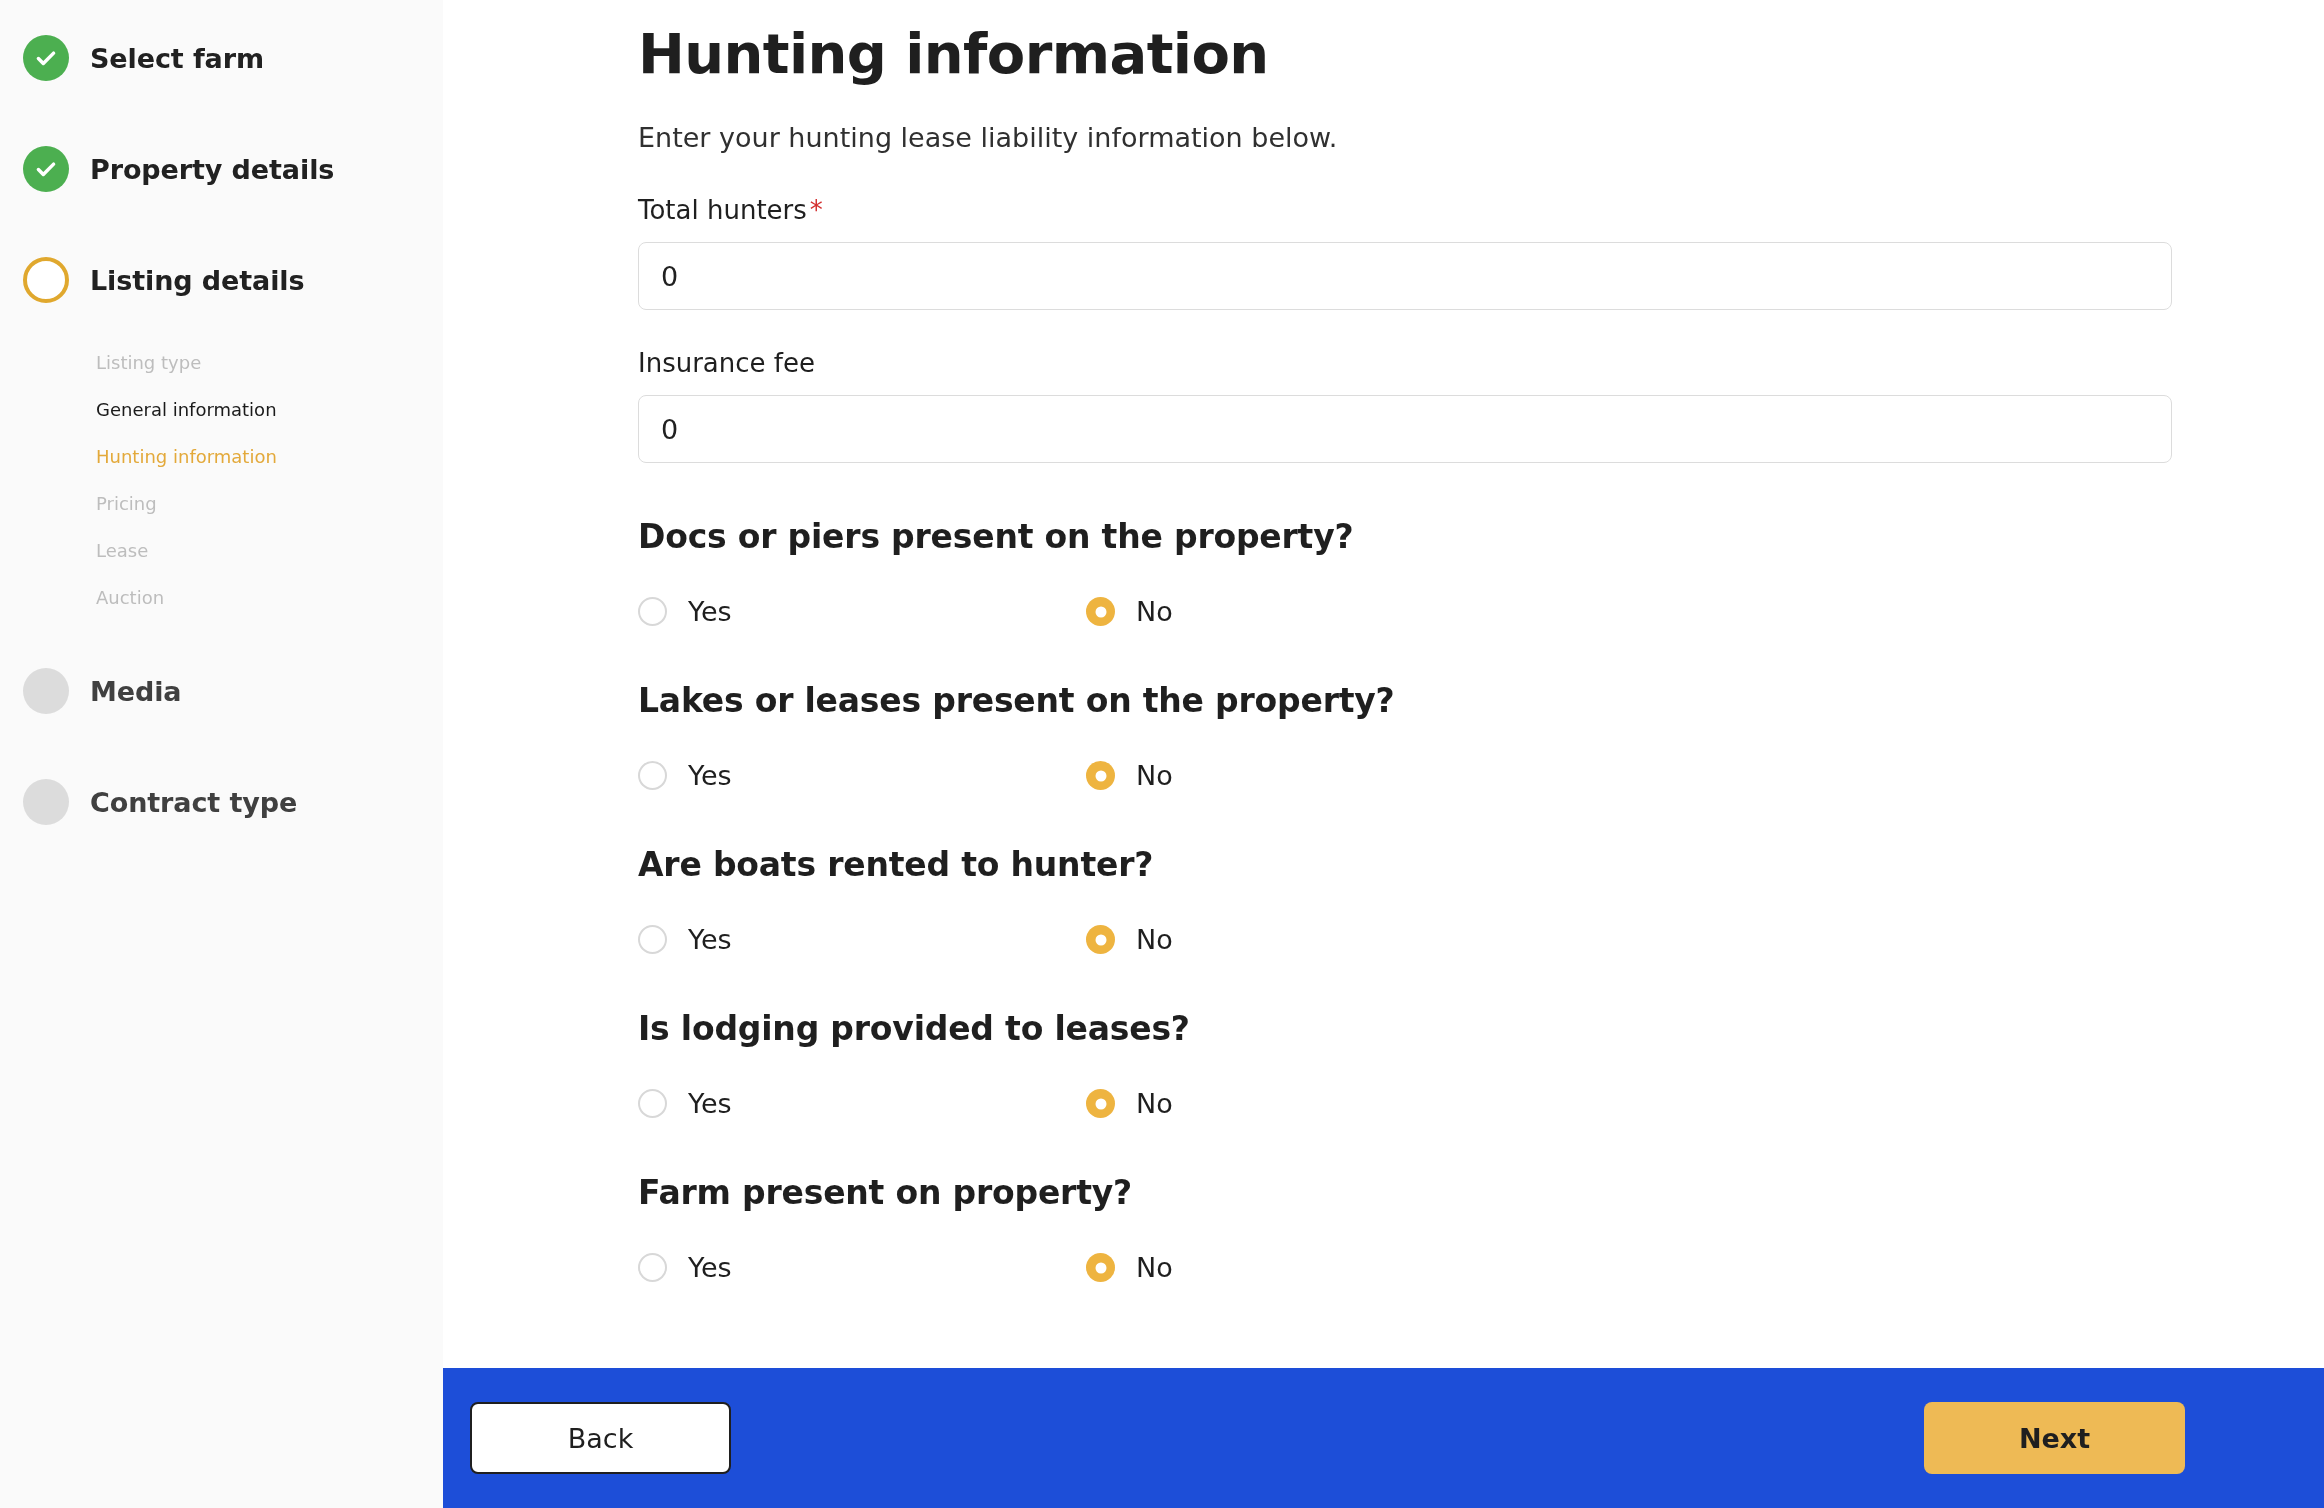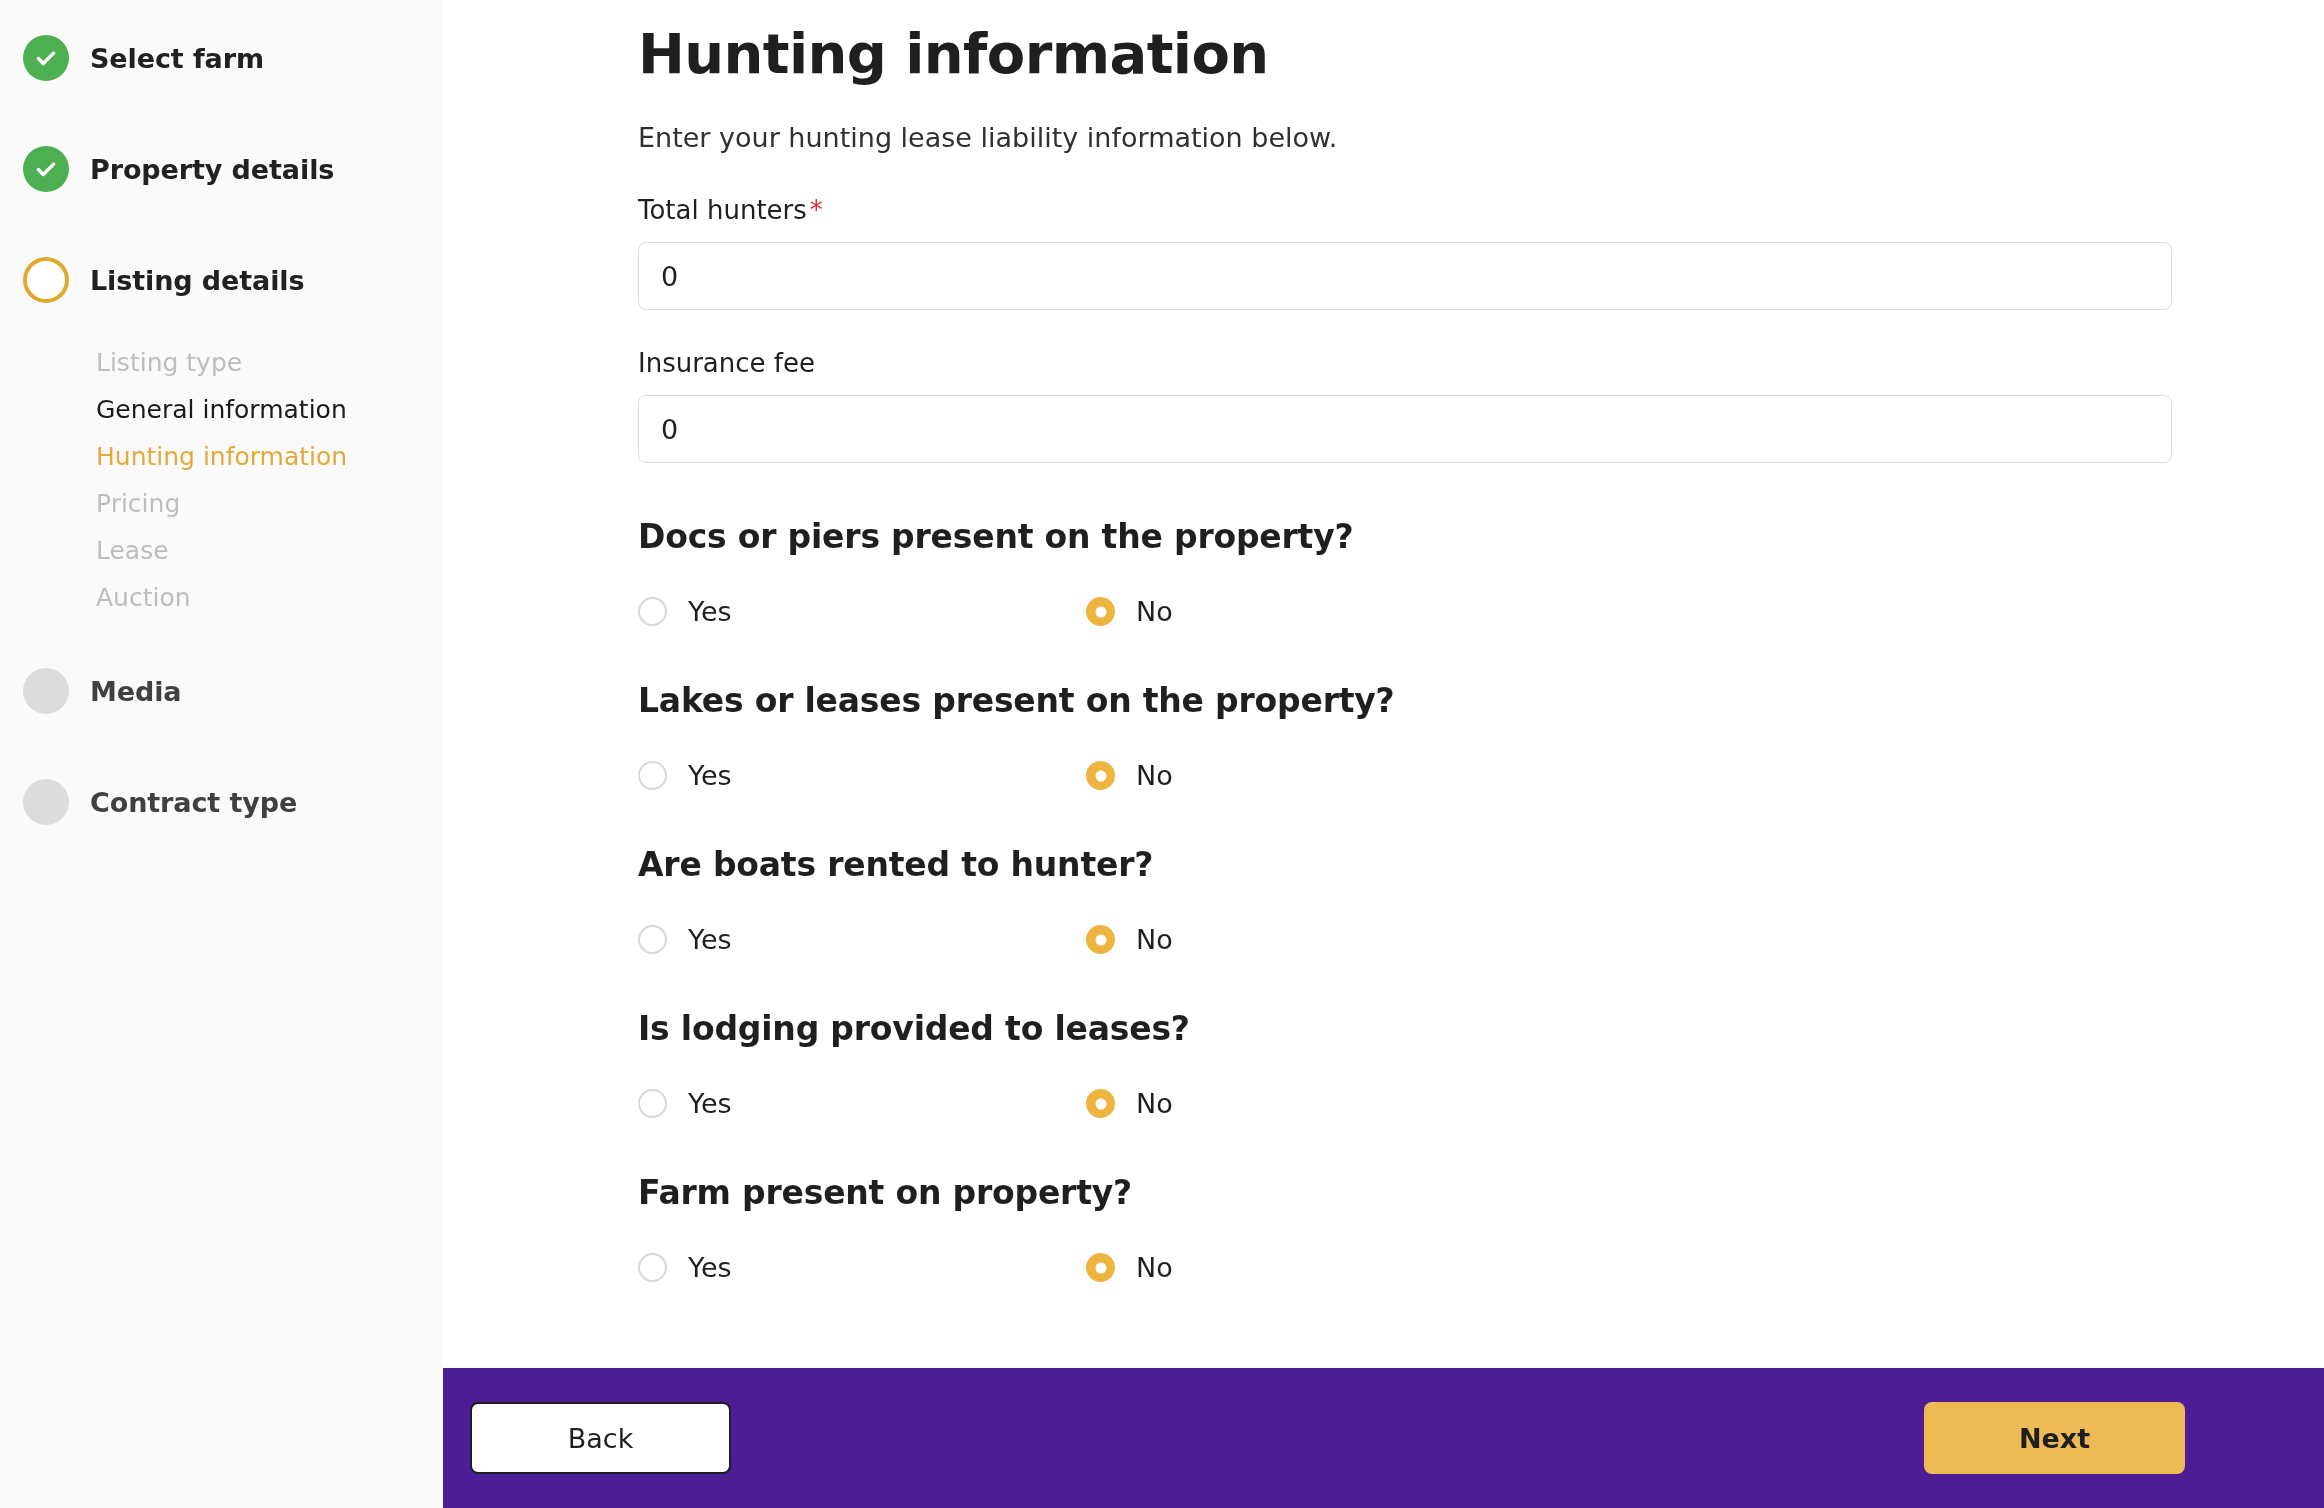--- a/index.html
+++ b/index.html
@@ -37,21 +37,21 @@
   .marker.current { background: #ffffff; border: 4px solid #e0a82e; }
   .marker.pending { background: #dcdcdc; }
   .step .label {
     font-size: 27px; font-weight: bold; color: #212121;
     letter-spacing: -0.1px;
   }
   .step.pending .label { color: #404040; font-weight: bold; }
 
   .substeps { padding-left: 96px; margin-top: -22px; margin-bottom: 40px; }
   .substep {
-    font-size: 25px; line-height: 1; color: #bdbdbd;
+    font-size: 18px; line-height: 1; color: #bdbdbd;
     height: 47px; display: flex; align-items: center;
     cursor: pointer;
   }
   .substep.visited { color: #1a1a1a; }
   .substep.active  { color: #e3a93a; }
 
   
   .main {
     flex: 1 1 auto; position: relative; height: 1508px;
     background: #ffffff;
@@ -112,21 +112,21 @@
     content: ""; position: absolute;
     left: 50%; top: 50%; transform: translate(-50%,-50%);
     width: 11px; height: 11px; border-radius: 50%;
     background: #ffffff;
   }
   .option .opt-label { font-size: 27px; color: #1f1f1f; }
 
   
   .footer {
     position: absolute; left: 0; right: 0; bottom: 0;
-    height: 140px; background: #4c1d95;
+    height: 140px; background: #1d4ed8;
     display: flex; align-items: center; justify-content: space-between;
     padding: 0 139px 0 27px;
   }
   .btn-back {
     width: 261px; height: 72px;
     background: #ffffff; border: 2px solid #1f1f1f; border-radius: 8px;
     font-family: inherit; font-size: 27px; color: #1f1f1f;
     cursor: pointer;
   }
   .btn-next {

